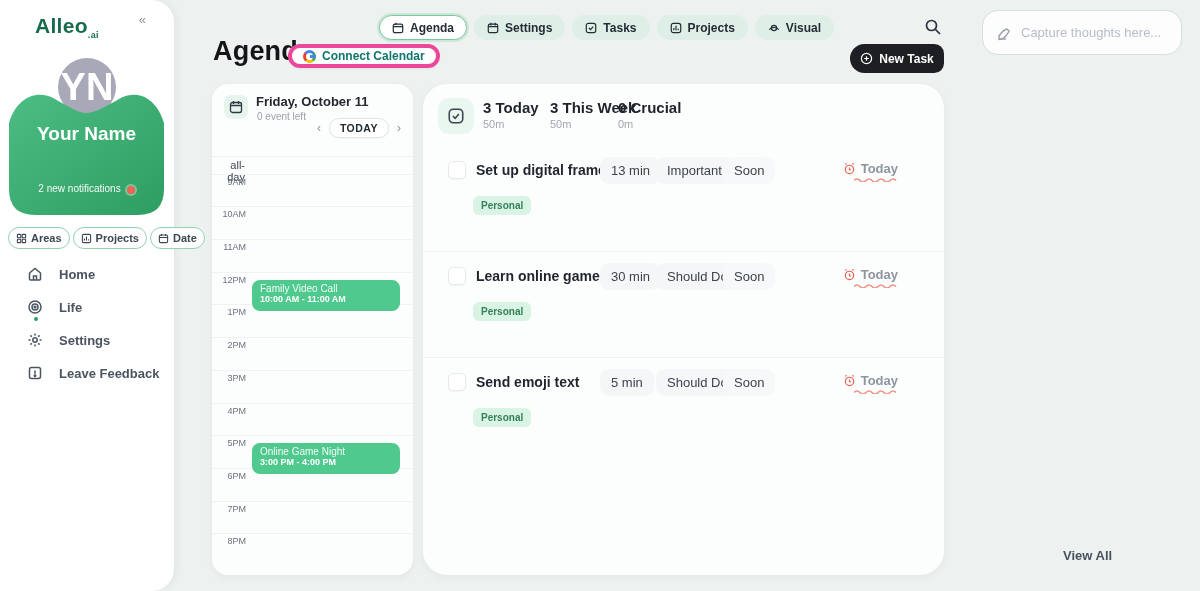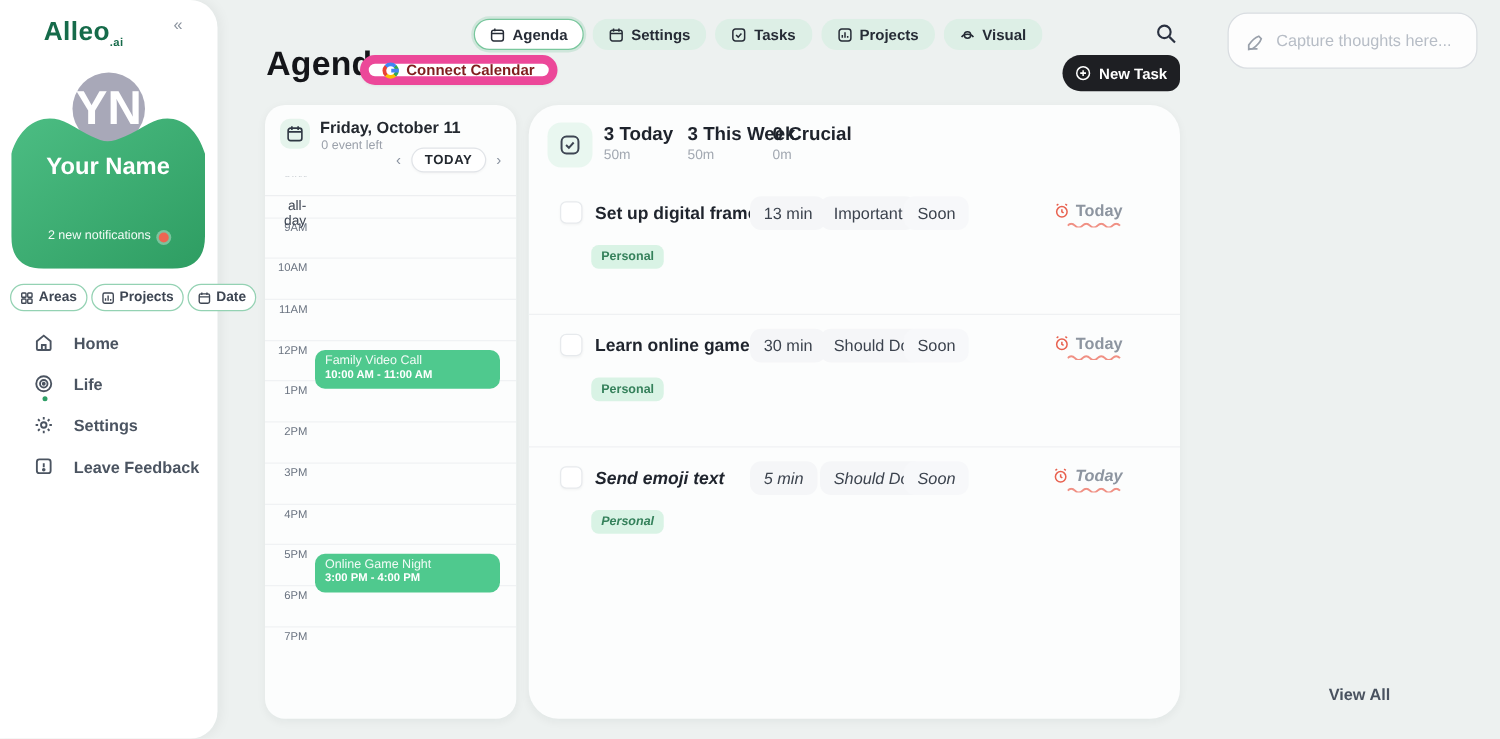--- a/index.html
+++ b/index.html
@@ -55,23 +55,23 @@
     position:absolute; left:982px; top:10px; width:200px; height:45px;
     background:#fdfdfd; border:1px solid #d9dde1; border-radius:16px;
     display:flex; align-items:center; gap:8px; padding:0 14px; cursor:text;
   }
   .capture svg { width:16px; height:16px; stroke:#9aa1ab; flex:0 0 16px;}
   .capture-ph { color:#b7bdc6; font-size:13px;}
   
   .page-title { position:absolute; left:213px; top:36px; font-size:27px; font-weight:800; color:#141519; letter-spacing:.2px;}
   .connect-btn {
     position:absolute; left:288px; top:44px; height:24px;
-    background:#fff; border:7px solid #ec4899; border-radius:12px; box-shadow:0 1px 2px rgba(0,0,0,.05);
+    background:#fff; border:4px solid #ec4899; border-radius:12px; box-shadow:0 1px 2px rgba(0,0,0,.05);
     display:flex; align-items:center; gap:6px; padding:0 11px; cursor:pointer;
-    font-size:12px; font-weight:700; color:#7f1d1d;
+    font-size:12px; font-weight:700; color:#0f766e;
   }
   .g-logo { width:13px; height:13px; border-radius:50%; position:relative;
     background:conic-gradient(from -45deg,#4285f4 0 90deg,#34a853 90deg 180deg,#fbbc05 180deg 270deg,#ea4335 270deg 360deg);}
   .g-logo::before { content:""; position:absolute; inset:3px; background:#fff; border-radius:50%;}
   .g-logo::after { content:""; position:absolute; right:0; top:5px; width:6px; height:3px; background:#4285f4;}
   .new-task {
     position:absolute; left:850px; top:44px; width:94px; height:29px;
     background:#1e1f23; border-radius:15px 10px 10px 15px; color:#fff;
     display:flex; align-items:center; justify-content:center; gap:6px;
     font-size:12px; font-weight:700; cursor:pointer; z-index:3;
@@ -112,21 +112,21 @@
     background:#fcfdfd; border-radius:24px; box-shadow:0 2px 8px rgba(25,45,40,.05);
   }
   .tp-icon-sq { position:absolute; left:15px; top:14px; width:36px; height:36px; background:#e9f7f0; border-radius:11px;
     display:flex; align-items:center; justify-content:center;}
   .tp-icon-sq svg { width:18px; height:18px; stroke:#3e4653;}
   .sum-item { position:absolute; top:15px;}
   .sum-count { font-size:15px; font-weight:800; color:#1e232c;}
   .sum-dur { font-size:11px; color:#a2a8b1; margin-top:2px;}
   .sum-0 { left:60px;} .sum-1 { left:127px;} .sum-2 { left:195px;}
   .task-row { position:absolute; left:0; width:521px; height:106px;}
-  .task-row.r0 { top:62px;} .task-row.r1 { top:168px;} .task-row.r2 { top:274px;font-style:italic;}
+  .task-row.r0 { top:62px;} .task-row.r1 { top:168px;} .task-row.r2 { top:274px;}
   .task-row.r0 , .task-row.r1 { border-bottom:1px solid #eff1f3;}
   .t-check { position:absolute; left:25px; top:15px; width:18px; height:18px; background:#fff;
     border:1px solid #e7eaed; border-radius:5px; box-shadow:0 1px 2px rgba(0,0,0,.04); cursor:pointer;}
   .t-title { position:absolute; left:53px; top:16px; font-size:14px; font-weight:700; color:#1f242d; cursor:pointer;}
   .t-pill { position:absolute; top:11px; height:27px; background:#f5f6f8; border-radius:9px;
     display:flex; align-items:center; padding:0 11px; font-size:13px; color:#3c434e; cursor:pointer; white-space:nowrap;}
   .t-dur { left:177px;} .t-pri { left:233px;} .t-urg { left:300px; background:#f7f8fa;}
   .t-due { position:absolute; right:46px; top:15px; display:flex; align-items:center; gap:5px; cursor:pointer;}
   .t-due svg.alarm { width:13px; height:13px; stroke:#e8614f;}
   .t-due-label { font-size:13px; font-weight:600; color:#8d95a0;}
@@ -335,20 +335,23 @@
       </div>
     <div class="hour">
         <span class="hlabel">5PM</span>
       </div>
     <div class="hour">
         <span class="hlabel">6PM</span>
       </div>
     <div class="hour">
         <span class="hlabel">7PM</span>
       </div>
+    <div class="hour">
+        <span class="hlabel">8PM</span>
+      </div>
 
     <div class="allday-row" style="position:absolute;left:0;top:0;right:0;">
       <span class="allday-label">all-day</span>
     </div>
 
     <div class="event event-1">
       <div class="event-title">Family Video Call</div>
       <div class="event-time">10:00 AM - 11:00 AM</div>
     </div>
     <div class="event event-2">

